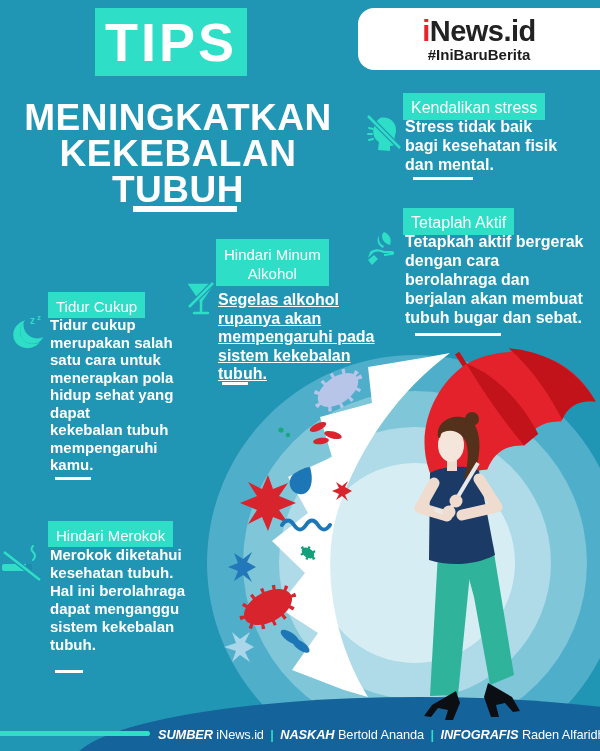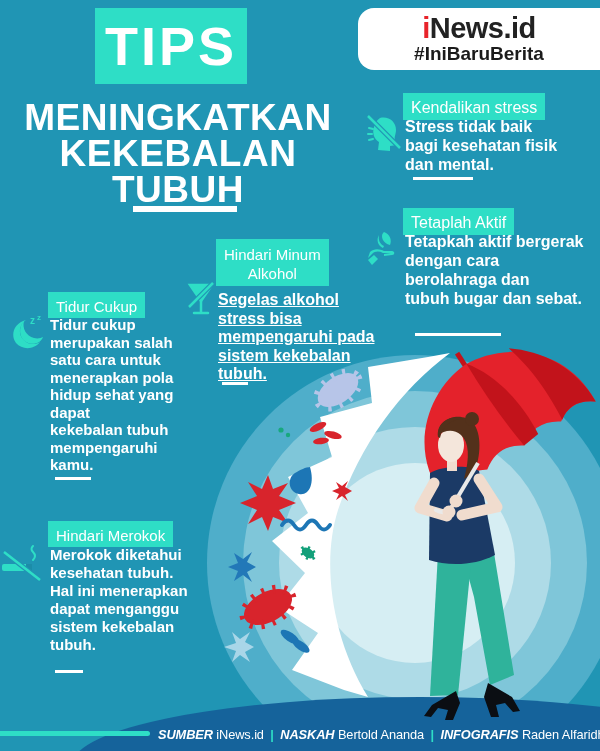--- a/index.html
+++ b/index.html
@@ -7,34 +7,34 @@
     --groundblue:#15639B; --red:#E4222B;
   }
   *{margin:0;padding:0;box-sizing:border-box;}
   html,body{width:600px;height:751px;}
   body{
     position:relative;overflow:hidden;background:var(--bg);
     font-family:"Liberation Sans", sans-serif;color:var(--ink);
   }
   .abs{position:absolute;}
   
-  .tips-badge{left:95px;top:8px;width:152px;height:76px;background:var(--accent);
+  .tips-badge{left:95px;top:8px;width:152px;height:68px;background:var(--accent);
     display:flex;align-items:center;justify-content:center;
     font-size:54px;font-weight:bold;letter-spacing:3px;}
   .main-title{left:0;top:100px;width:356px;text-align:center;
     font-size:37px;line-height:36px;font-weight:bold;letter-spacing:.5px;}
   .main-title span{display:block;white-space:nowrap;}
   .title-underline{left:133px;top:206px;width:104px;height:6px;background:#fff;}
   
   .logo-plate{left:358px;top:8px;width:242px;height:62px;background:#fff;
     border-radius:16px 0 0 16px;display:flex;flex-direction:column;
     align-items:center;justify-content:center;color:var(--dark);}
   .logo-main{font-size:29px;font-weight:bold;letter-spacing:-.5px;line-height:30px;}
   .logo-i{color:#E8232A;}
-  .logo-tag{font-size:19px;font-weight:bold;color:#1b1b1b;}
+  .logo-tag{font-size:15px;font-weight:bold;color:#1b1b1b;}
   
   .tip-header{background:var(--accent);color:#fff;font-weight:normal;
     padding:6px 8px 3px;display:inline-block;white-space:nowrap;text-align:center;}
   .tip-header span{display:block;}
   .tip-body{font-weight:bold;}
   .tip-body span{display:block;white-space:nowrap;}
   .f15{font-size:15px;}
   .f16{font-size:16px;}
   .lh17{line-height:17.5px;}
   .lh18{line-height:18px;}
@@ -186,40 +186,41 @@
   <path fill="#2EDEC6" d="M18,2 C24,4 26,10 24,15 C20,14 16,11 16,6 C16,4 17,3 18,2 Z"></path>
   <path fill="#2EDEC6" d="M13,5 C12,10 14,14 18,16 L17,18 C12,16 10,10 13,5 Z"></path>
   <path fill="#2EDEC6" d="M4,22 C8,18 14,19 18,21 L26,21 C29,21 29,25 26,25 L18,26 L18,24 L25,23
     L17,23 C13,21 9,21 6,24 L2,28 Z"></path>
   <path fill="#2EDEC6" d="M2,30 L8,25 L12,29 L6,35 Z"></path>
 </svg>
 <div class="abs txt tip-body f16 lh19" style="left:405px;top:232px;">
   <span>Tetapkah aktif bergerak</span>
   <span>dengan cara</span>
   <span>berolahraga dan</span>
+  <span>berjalan akan membuat</span>
   <span>tubuh bugar dan sebat.</span>
 </div>
 <div class="abs txt rule" style="left:415px;top:333px;width:86px;"></div>
 
 <div class="abs txt tip-header f15" style="left:216px;top:239px;line-height:19px;">
   <span>Hindari Minum</span>
   <span>Alkohol</span>
 </div>
 <svg class="abs txt" style="left:186px;top:281px;" width="30" height="36" viewBox="0 0 30 36">
   <g stroke="#2EDEC6" stroke-width="2.5" fill="none" stroke-linecap="round">
     <path d="M4,4 L26,4 L15,20 Z" fill="#2EDEC6"></path>
     <line x1="15" y1="20" x2="15" y2="31"></line>
     <line x1="8" y1="32" x2="22" y2="32"></line>
   </g>
   <line x1="27" y1="2" x2="3" y2="26" stroke="#2095B4" stroke-width="5"></line>
   <line x1="27" y1="2" x2="3" y2="26" stroke="#2EDEC6" stroke-width="2.5"></line>
 </svg>
 <div class="abs txt tip-body f16 lh185" style="left:218px;top:291px;text-decoration:underline;">
   <span>Segelas alkohol</span>
-  <span>stress bisa</span>
+  <span>rupanya akan</span>
   <span>mempengaruhi pada</span>
   <span>sistem kekebalan</span>
   <span>tubuh.</span>
 </div>
 <div class="abs txt rule" style="left:222px;top:382px;width:26px;"></div>
 
 <div class="abs txt tip-header f15" style="left:48px;top:292px;">Tidur Cukup</div>
 <svg class="abs txt" style="left:12px;top:312px;" width="36" height="38" viewBox="0 0 36 38">
   <path fill="#2EDEC6" d="M14,8 C8,12 6,20 10,26 C14,32 22,34 28,30 C22,38 10,38 4,31 C-2,23 2,11 14,8 Z"></path>
   <path fill="#2EDEC6" d="M12,9 C10,16 14,24 22,26 C26,27 29,26 31,25 C29,31 21,34 14,30 C7,26 6,15 12,9 Z"></path>
@@ -243,21 +244,21 @@
 <svg class="abs txt" style="left:0px;top:544px;" width="44" height="40" viewBox="0 0 44 40">
   <rect x="2" y="20" width="30" height="7" rx="2" fill="#2EDEC6"></rect>
   <rect x="26" y="20" width="6" height="7" fill="#1C8CA8"></rect>
   <path d="M33,16 q4,-4 0,-8 q-3,-3 0,-6" stroke="#2EDEC6" stroke-width="2" fill="none" stroke-linecap="round"></path>
   <line x1="4" y1="8" x2="40" y2="36" stroke="#2095B4" stroke-width="5"></line>
   <line x1="4" y1="8" x2="40" y2="36" stroke="#2EDEC6" stroke-width="2.5"></line>
 </svg>
 <div class="abs txt tip-body f15 lh18" style="left:50px;top:546px;">
   <span>Merokok diketahui</span>
   <span>kesehatan tubuh.</span>
-  <span>Hal ini menerapkan</span>
+  <span>Hal ini berolahraga</span>
   <span>dapat menganggu</span>
   <span>sistem kekebalan</span>
   <span>tubuh.</span>
 </div>
 <div class="abs txt rule" style="left:55px;top:670px;width:28px;"></div>
 
 <div class="abs footer-line"></div>
 <div class="abs footer">
   <b>SUMBER</b>
   <span>iNews.id</span>

